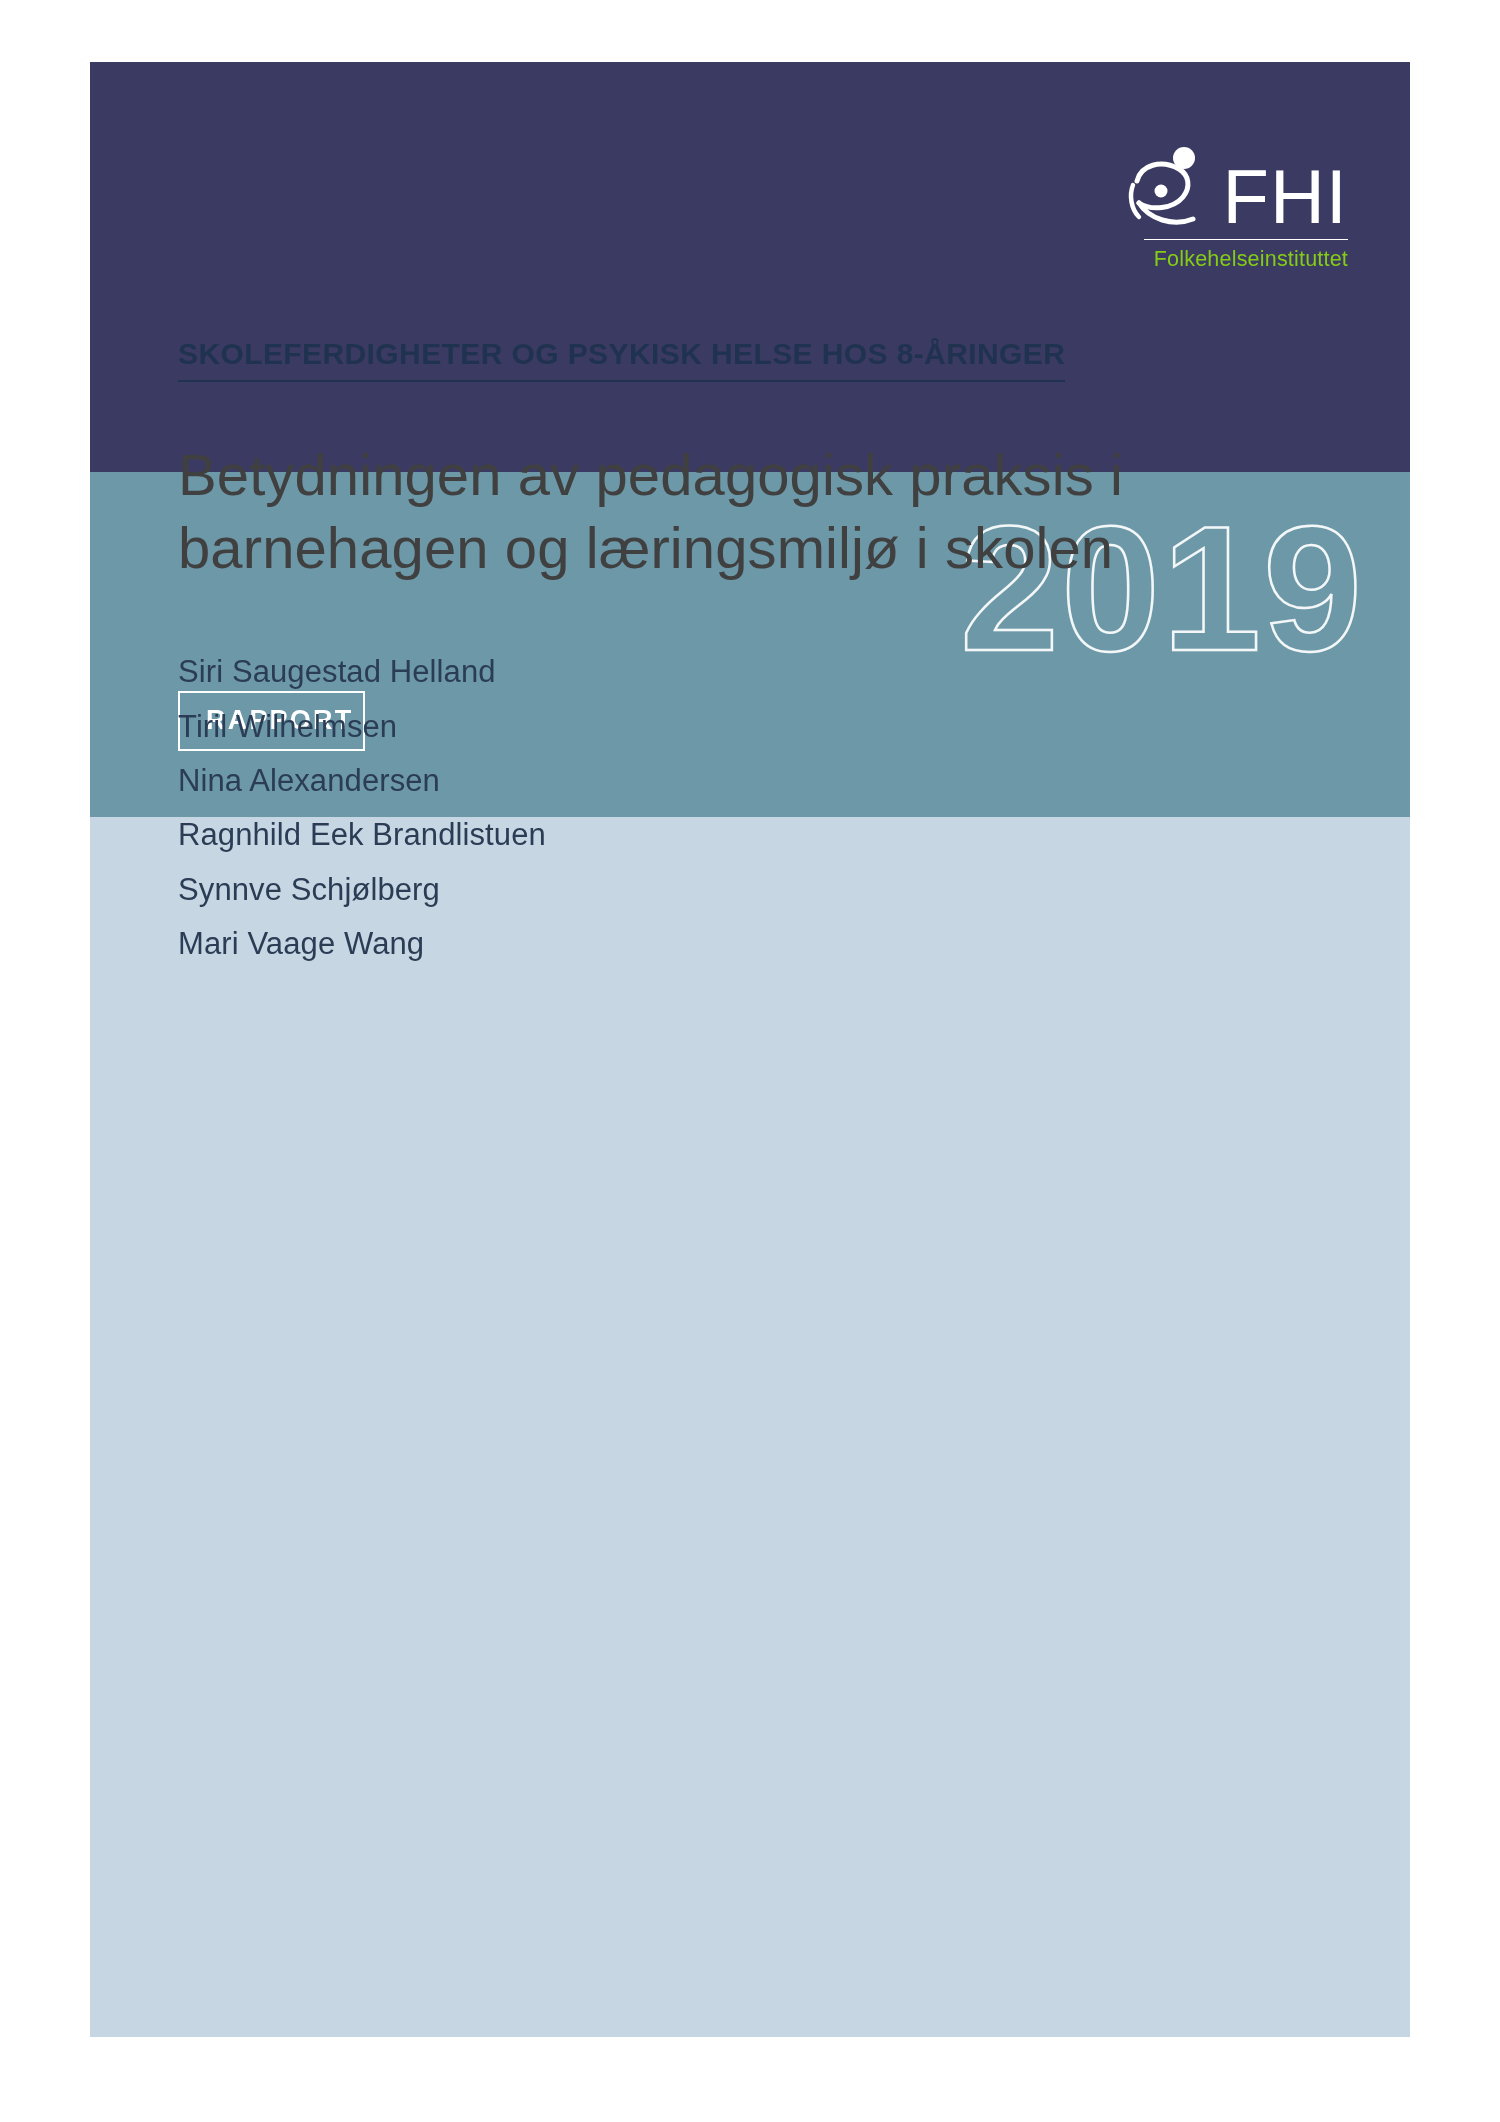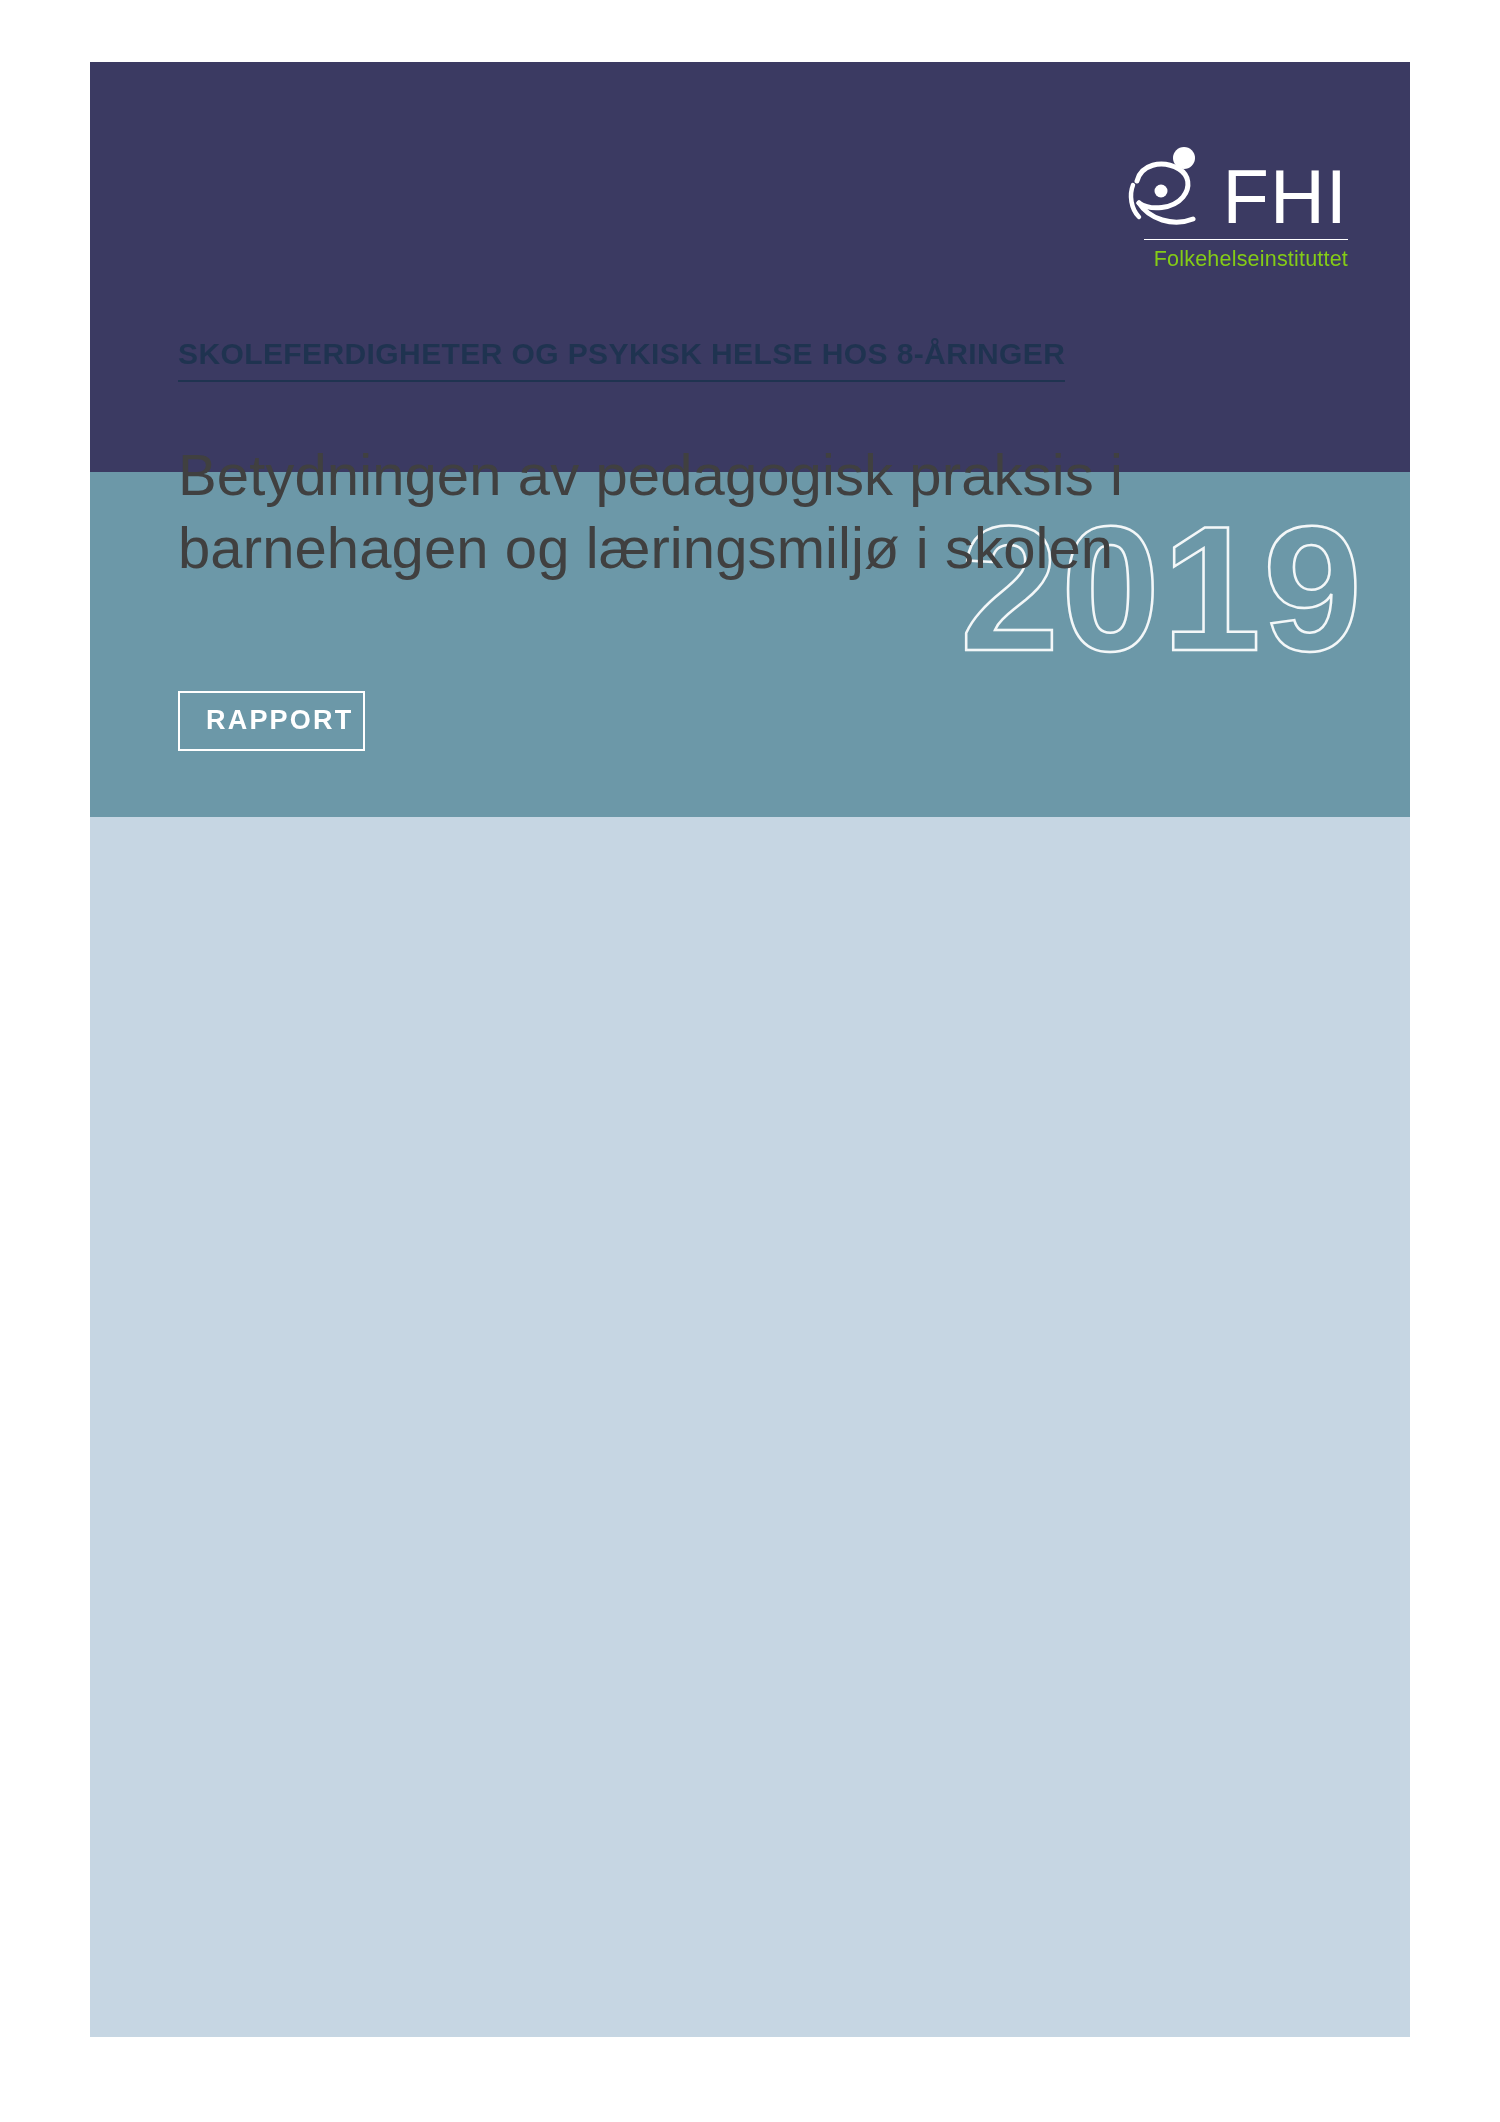--- a/index.html
+++ b/index.html
@@ -197,16 +197,24 @@
     <div class="band-teal">
       <div class="year">2019</div>
       <div class="rapport-box">RAPPORT</div>
     </div>
 
     <div class="band-light"></div>
 
     <div class="content">
       <div class="kicker">SKOLEFERDIGHETER OG PSYKISK HELSE HOS 8-ÅRINGER</div>
       <div class="title">Betydningen av pedagogisk praksis i barnehagen og læringsmiljø i skolen</div>
+      <div class="authors">
+        <div class="author">Siri Saugestad Helland</div>
+        <div class="author">Tiril Wilhelmsen</div>
+        <div class="author">Nina Alexandersen</div>
+        <div class="author">Ragnhild Eek Brandlistuen</div>
+        <div class="author">Synnve Schjølberg</div>
+        <div class="author">Mari Vaage Wang</div>
+      </div>
     </div>
 
   </div>
 </div>
 
 </body></html>

